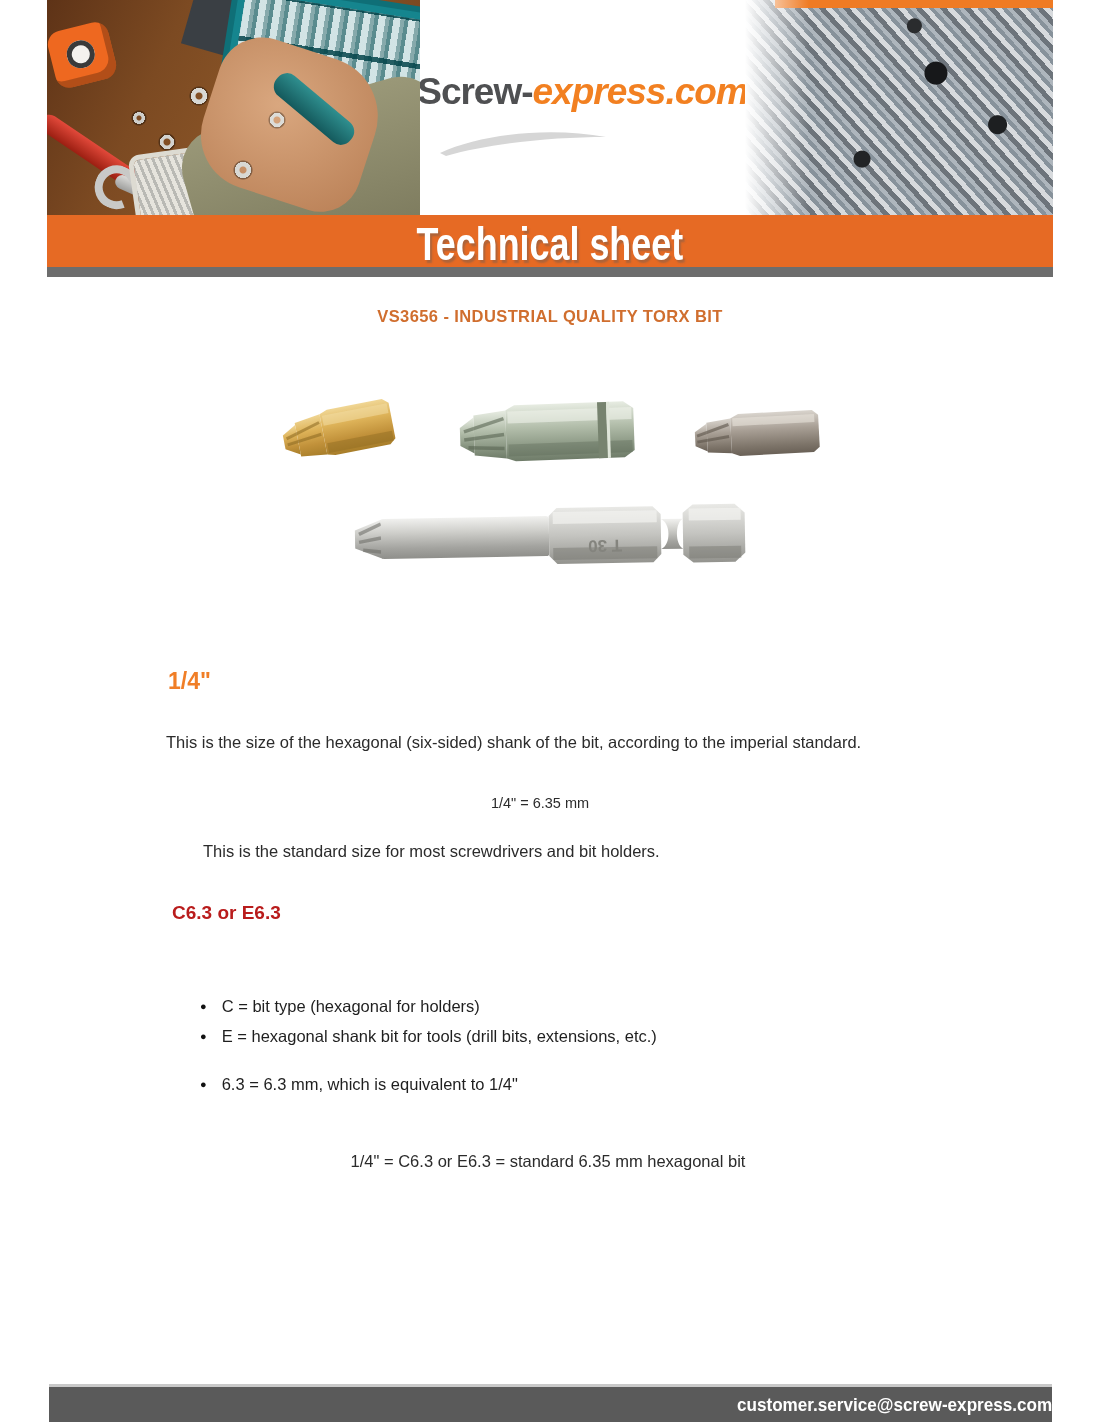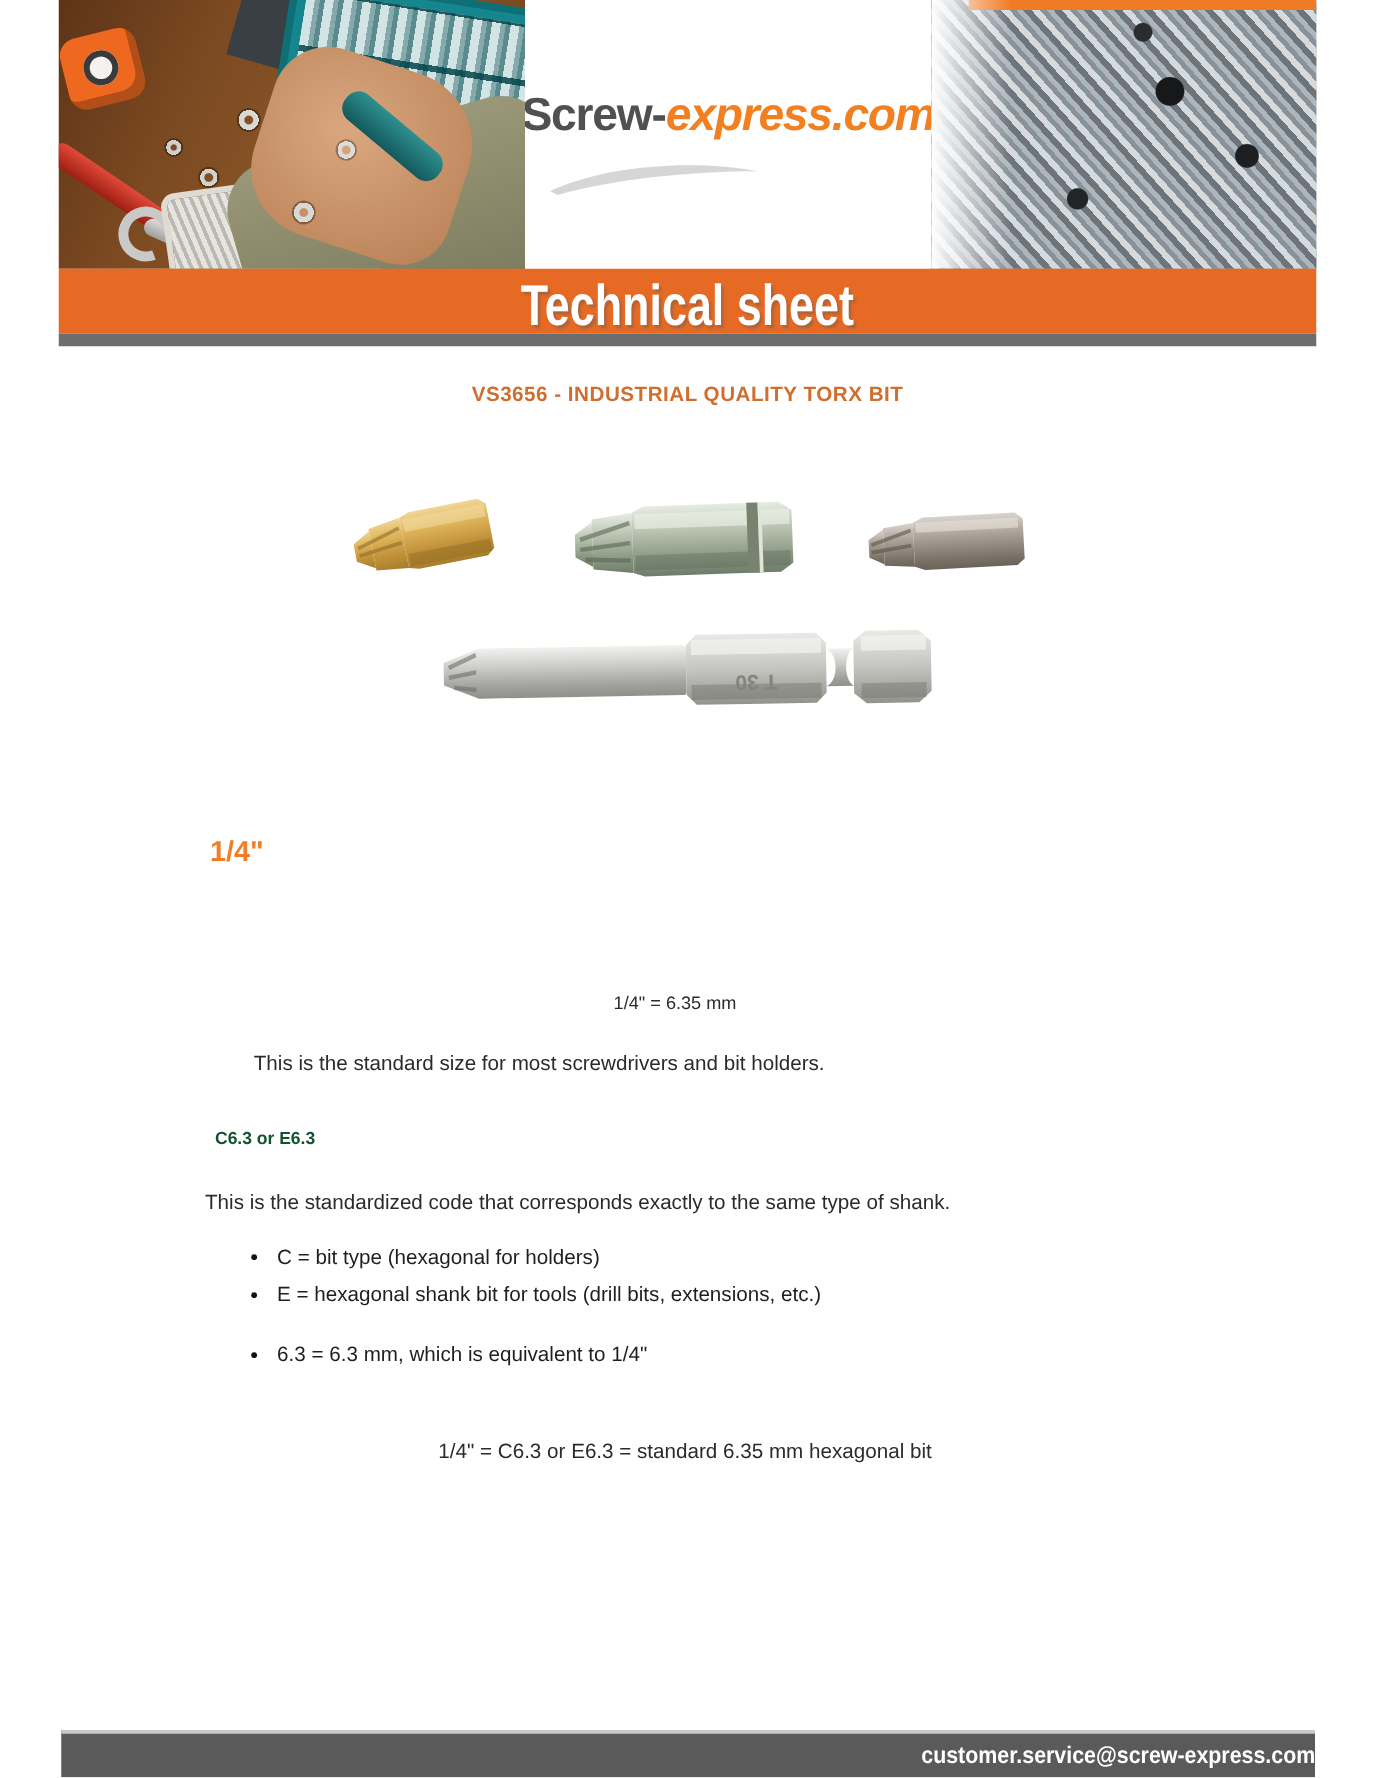--- a/index.html
+++ b/index.html
@@ -87,22 +87,22 @@
   .bit-gray{left:646px;top:16px;transform:rotate(-3deg);}
   .bit-long{left:306px;top:108px;transform:rotate(-1deg);}
 
   .h-quarter{position:absolute;left:168px;top:668px;margin:0;color:#f07e27;
     font-size:23px;font-weight:bold;}
   .para{position:absolute;margin:0;font-size:16.5px;line-height:1.35;color:#2b2b2b;width:900px;}
   .p1{left:166px;top:731px;}
   .equiv{position:absolute;left:0;top:795px;width:1080px;margin:0;text-align:center;
     font-size:14.5px;color:#2b2b2b;}
   .p2{left:173px;top:840px;margin-left:30px;}
-  .h-code{position:absolute;left:172px;top:902px;margin:0;color:#14532d;
-    font-size:14px;font-weight:bold;}
+  .h-code{position:absolute;left:172px;top:902px;margin:0;color:#b91c1c;
+    font-size:19px;font-weight:bold;}
   .p3{left:164px;top:951px;}
   .bullet-list{position:absolute;left:200px;top:996px;margin:0;padding:0;list-style:none;}
   .bullet-list li{display:flex;align-items:baseline;font-size:16.5px;color:#1f1f1f;line-height:1.3;}
   .bullet-list li + li{margin-top:9px;}
   .bullet-list li.spaced{margin-top:26px;}
   .dot{font-size:11px;margin-right:15px;position:relative;top:-2px;color:#111;}
   .summary{position:absolute;left:0;top:1152px;width:1096px;margin:0;text-align:center;
     font-size:16.5px;color:#2b2b2b;}
 
   
@@ -232,25 +232,25 @@
       <rect x="200" y="45" width="104" height="12" fill="#76766f" opacity=".45"></rect>
       <text x="252" y="28" font-family="Liberation Sans, sans-serif" font-size="17" font-weight="bold" fill="#84847e" text-anchor="middle" transform="rotate(180 252 33)">T 30</text>
       <path d="M308 18 C 318 22, 318 44, 308 48 L 330 48 C 322 44, 322 22, 330 18 Z" fill="url(#gSteel)"></path>
       <polygon points="330,12 340,4 382,4 392,13 392,53 382,62 340,62 330,54" fill="url(#gSteelHex)"></polygon>
       <rect x="336" y="8" width="52" height="12" fill="#f2f2f0" opacity=".7"></rect>
       <rect x="336" y="46" width="52" height="12" fill="#76766f" opacity=".45"></rect>
     </svg>
   </div>
 
   <h2 class="h-quarter">1/4"</h2>
+  <p class="para p1">This is the size of the hexagonal (six-sided) shank of the bit, according to the imperial standard.</p>
   <p class="equiv">1/4" = 6.35 mm</p>
   <p class="para p2">This is the standard size for most screwdrivers and bit holders.</p>
 
   <h3 class="h-code">C6.3 or E6.3</h3>
-  <p class="para p3">This is the standardized code that corresponds exactly to the same type of shank.</p>
 
   <ul class="bullet-list">
     <li>
       <span class="dot">●</span>
       <span>C = bit type (hexagonal for holders)</span>
     </li>
     <li>
       <span class="dot">●</span>
       <span>E = hexagonal shank bit for tools (drill bits, extensions, etc.)</span>
     </li>

